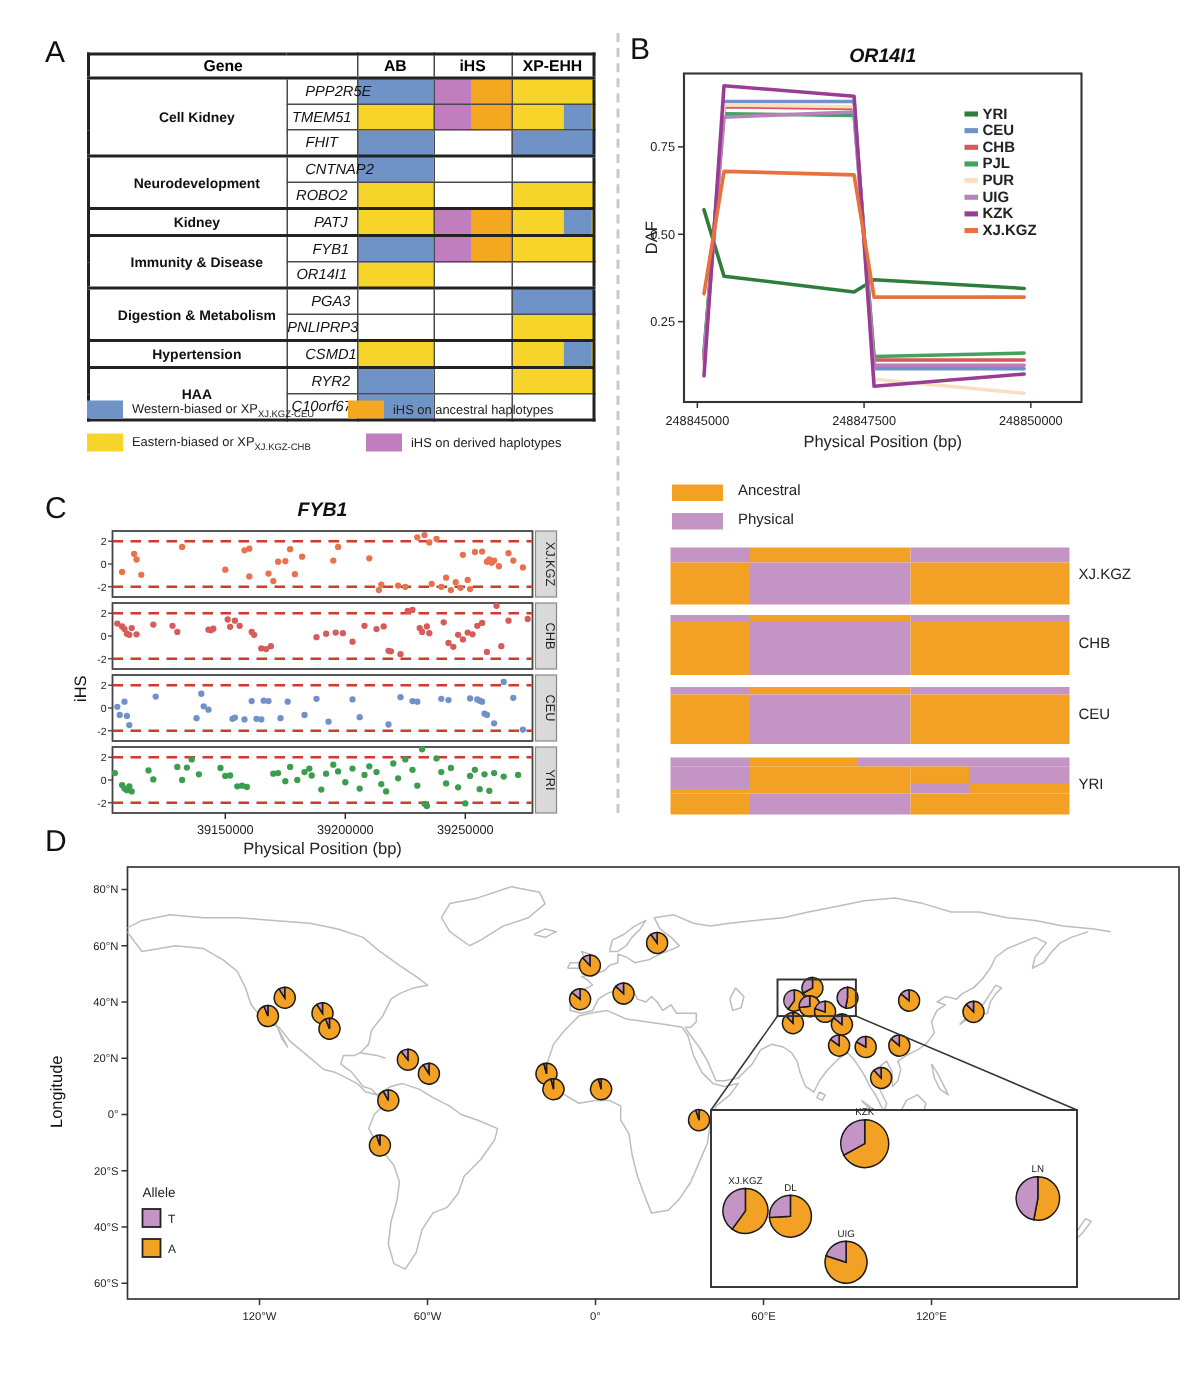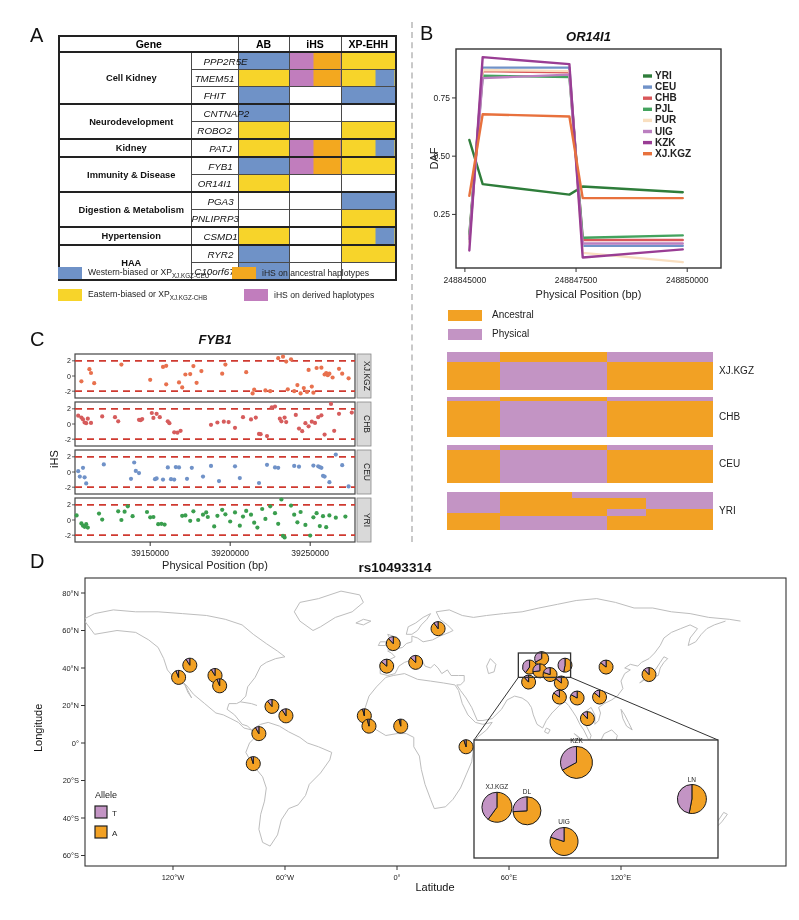--- a/index.html
+++ b/index.html
@@ -26,21 +26,21 @@
   .lg-tx sub{font-size:6.3px;}
   
   .ctitle{position:absolute;text-align:center;color:#111;}
   .bi{font-weight:bold;font-style:italic;font-size:13px;}
   .b{font-weight:bold;font-size:13.5px;}
   .axlab{position:absolute;font-size:11px;color:#111;text-align:center;}
   .rot{transform:rotate(-90deg);transform-origin:left top;}
   svg{position:absolute;overflow:visible;}
   svg text{font-family:"Liberation Sans",sans-serif;fill:#222;}
   
-  #hap-layer{position:absolute;left:0;top:0;width:715px;height:560px;pointer-events:none;padding-left:14px;}
+  #hap-layer{position:absolute;left:0;top:13px;width:715px;height:560px;pointer-events:none;padding-left:14px;}
   .hapblock{position:absolute;display:flex;flex-direction:column;}
   .haprow{display:flex;width:100%;}
   .hapseg{height:100%;}
   .haplabel{position:absolute;font-size:10px;color:#222;}
   .hapleg-sw{position:absolute;width:34px;height:11px;}
   .hapleg-tx{position:absolute;font-size:10px;color:#222;}
 </style>
 </head>
 <body>
 
@@ -553,21 +553,20 @@
       <text x="304" y="172" text-anchor="middle" font-size="8.5px" transform="rotate(90 304 172)">YRI</text>
       <line x1="90.2" y1="194" x2="90.2" y2="198" stroke="#333" stroke-width="1"></line>
       <text x="90.2" y="208" text-anchor="middle" font-size="8.5px">39150000</text>
       <line x1="170.2" y1="194" x2="170.2" y2="198" stroke="#333" stroke-width="1"></line>
       <text x="170.2" y="208" text-anchor="middle" font-size="8.5px">39200000</text>
       <line x1="250.2" y1="194" x2="250.2" y2="198" stroke="#333" stroke-width="1"></line>
       <text x="250.2" y="208" text-anchor="middle" font-size="8.5px">39250000</text>
       <text x="155" y="221" text-anchor="middle" font-size="11px">Physical Position (bp)</text>
     </svg>
 
-  <div class="ctitle b" style="left:260px;top:560px;width:270px">rs10493314</div>
   <div class="axlab rot" style="left:32px;top:752px">Longitude</div>
   <svg id="svg-d" width="739" height="315" style="left:60px;top:578px">
       <defs>
         <clipPath id="mapclip">
           <rect x="25" y="0" width="701" height="288"></rect>
         </clipPath>
       </defs>
       <rect x="25" y="0" width="701" height="288" fill="#fff" stroke="#333" stroke-width="1.1"></rect>
       <g clip-path="url(#mapclip)">
         <polyline points="23.4,41.3 34.6,56.3 57.0,52.5 75.7,54.4 88.7,61.9 98.1,69.4 103.7,80.6 107.4,91.9 116.7,103.1 126.1,106.9 133.5,116.3 144.7,125.6 155.9,135.0 163.4,136.9 170.9,140.6 178.3,144.4 183.9,150.0 191.4,151.9 187.7,148.1 182.1,146.3 174.6,136.9 167.1,131.3 169.0,125.6 176.5,125.6 180.2,123.8 185.8,118.1 187.7,108.8 195.1,99.4 200.7,88.1 206.3,84.4 215.7,80.6 225.0,78.8 217.5,73.1 206.3,65.6 193.3,56.3 182.1,46.9 165.3,41.3 146.6,37.5 122.3,35.6 98.1,33.8 75.7,33.8 53.3,31.9 34.6,35.6 23.4,41.3" fill="none" stroke="#bdbdbd" stroke-width="1" stroke-linejoin="round"></polyline>
@@ -699,14 +698,13 @@
       <path d="M504.036 263.48 L490.72 259.15 A14 14 0 0 1 504.036 249.48000000000002 Z" fill="#c394c4" stroke="#1a1a1a" stroke-width="1"></path>
       <text x="631.892" y="203.5" text-anchor="middle" font-size="6.5px">LN</text>
       <path d="M631.892 221 L631.892 206.5 A14.5 14.5 0 1 1 629.17 235.24 Z" fill="#f2a124" stroke="#1a1a1a" stroke-width="1"></path>
       <path d="M631.892 221 L629.17 235.24 A14.5 14.5 0 0 1 631.892 206.5 Z" fill="#c394c4" stroke="#1a1a1a" stroke-width="1"></path>
       <text x="35" y="220" font-size="9px">Allele</text>
       <rect x="35" y="228" width="12" height="12" fill="#c394c4" stroke="#222" stroke-width="1.2"></rect>
       <text x="52" y="237.5" font-size="8px">T</text>
       <rect x="35" y="248" width="12" height="12" fill="#f2a124" stroke="#222" stroke-width="1.2"></rect>
       <text x="52" y="257.5" font-size="8px">A</text>
     </svg>
-  <div class="axlab" style="left:310px;top:881px;width:250px">Latitude</div>
 </div>
 
 </body></html>

